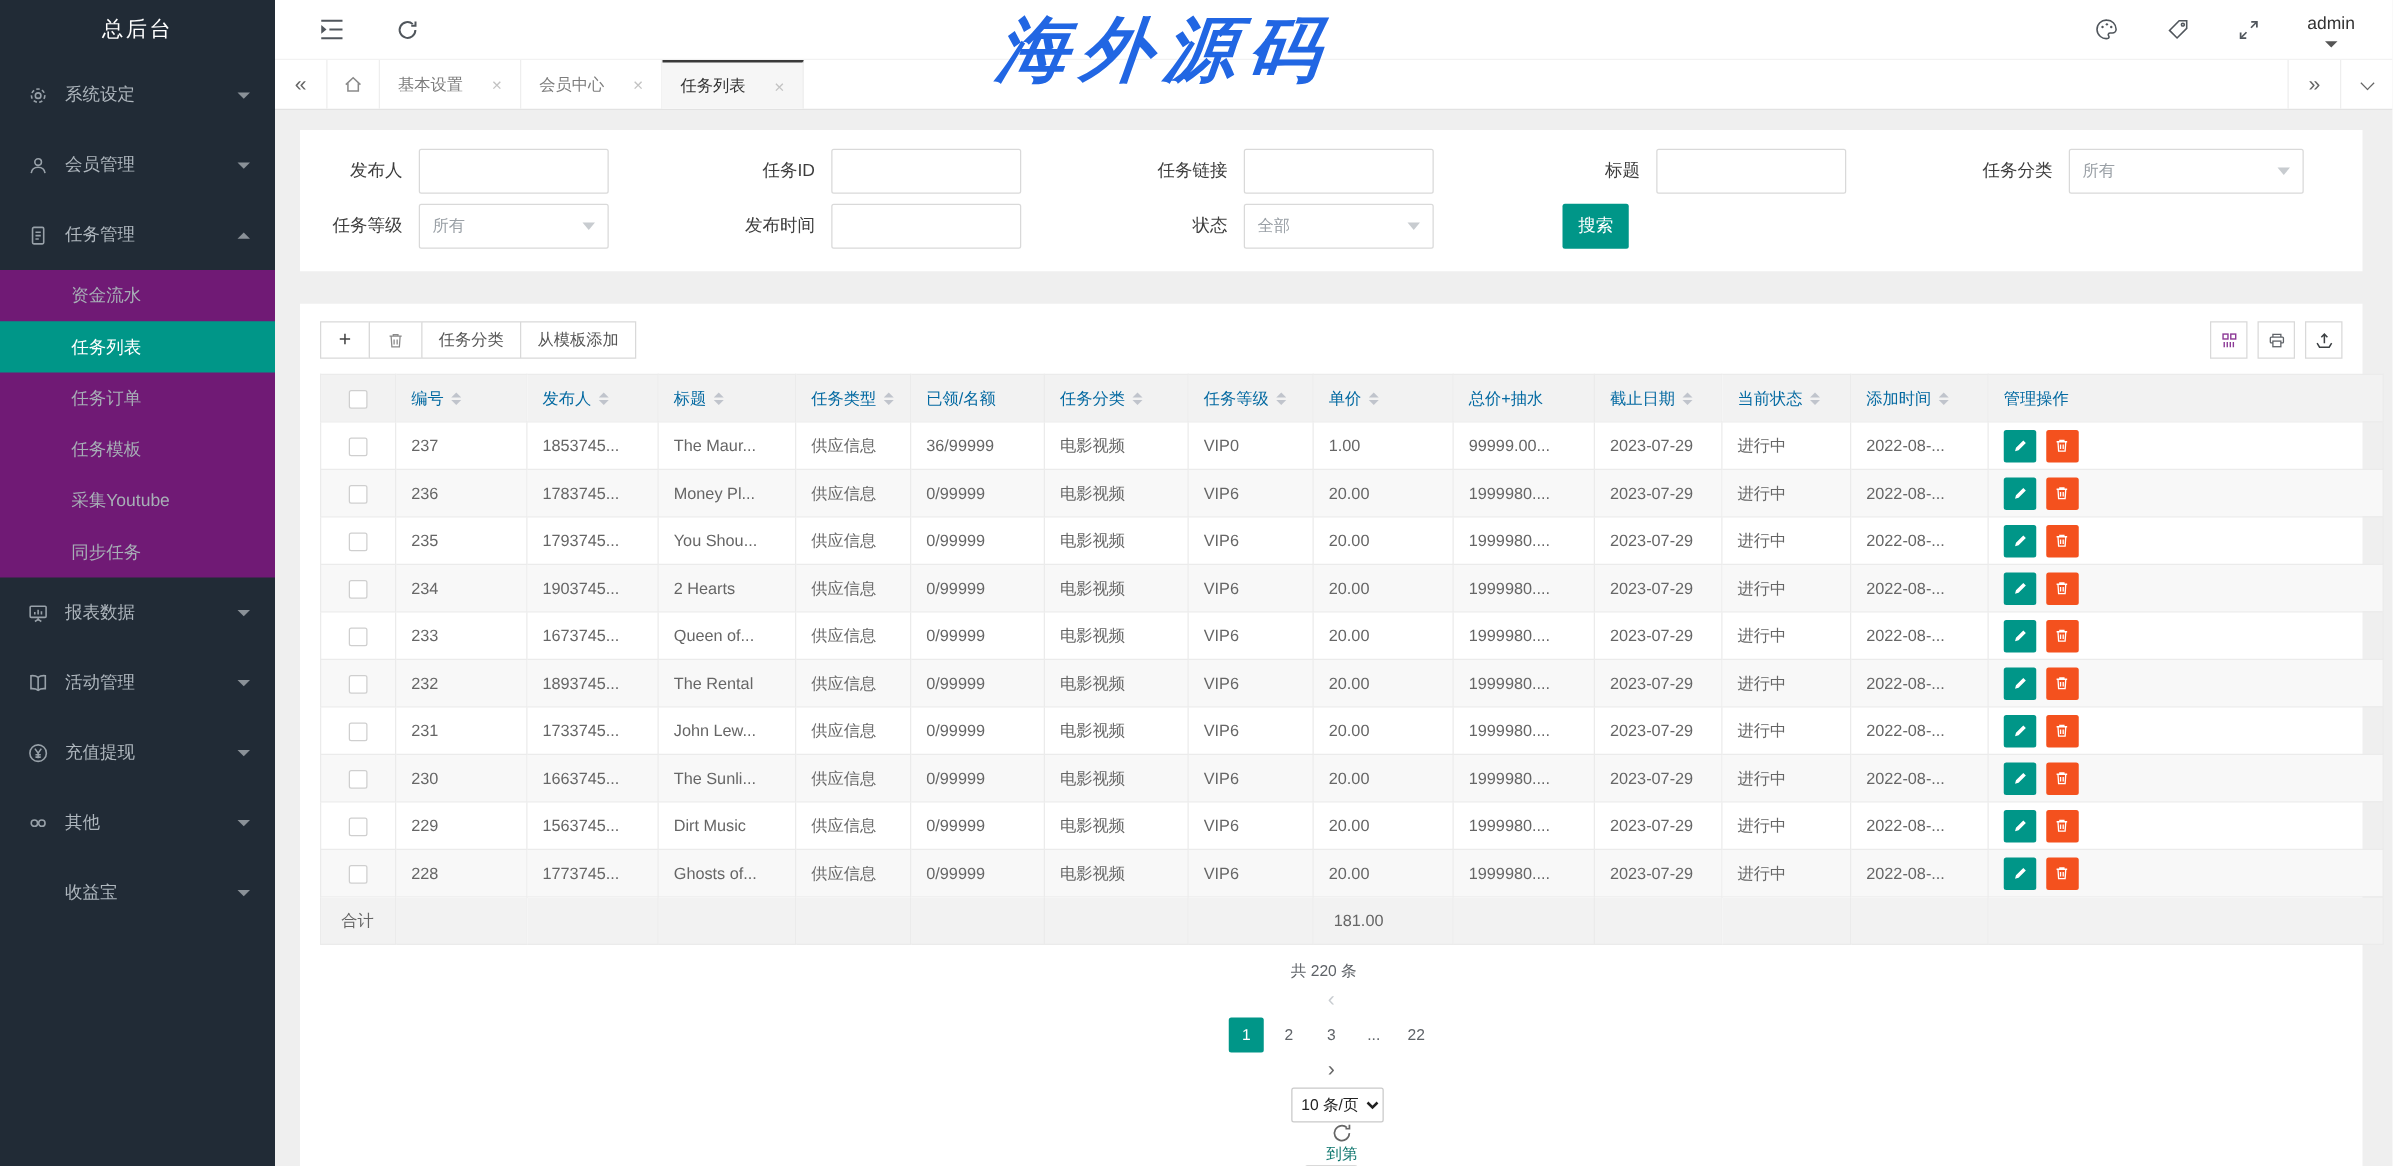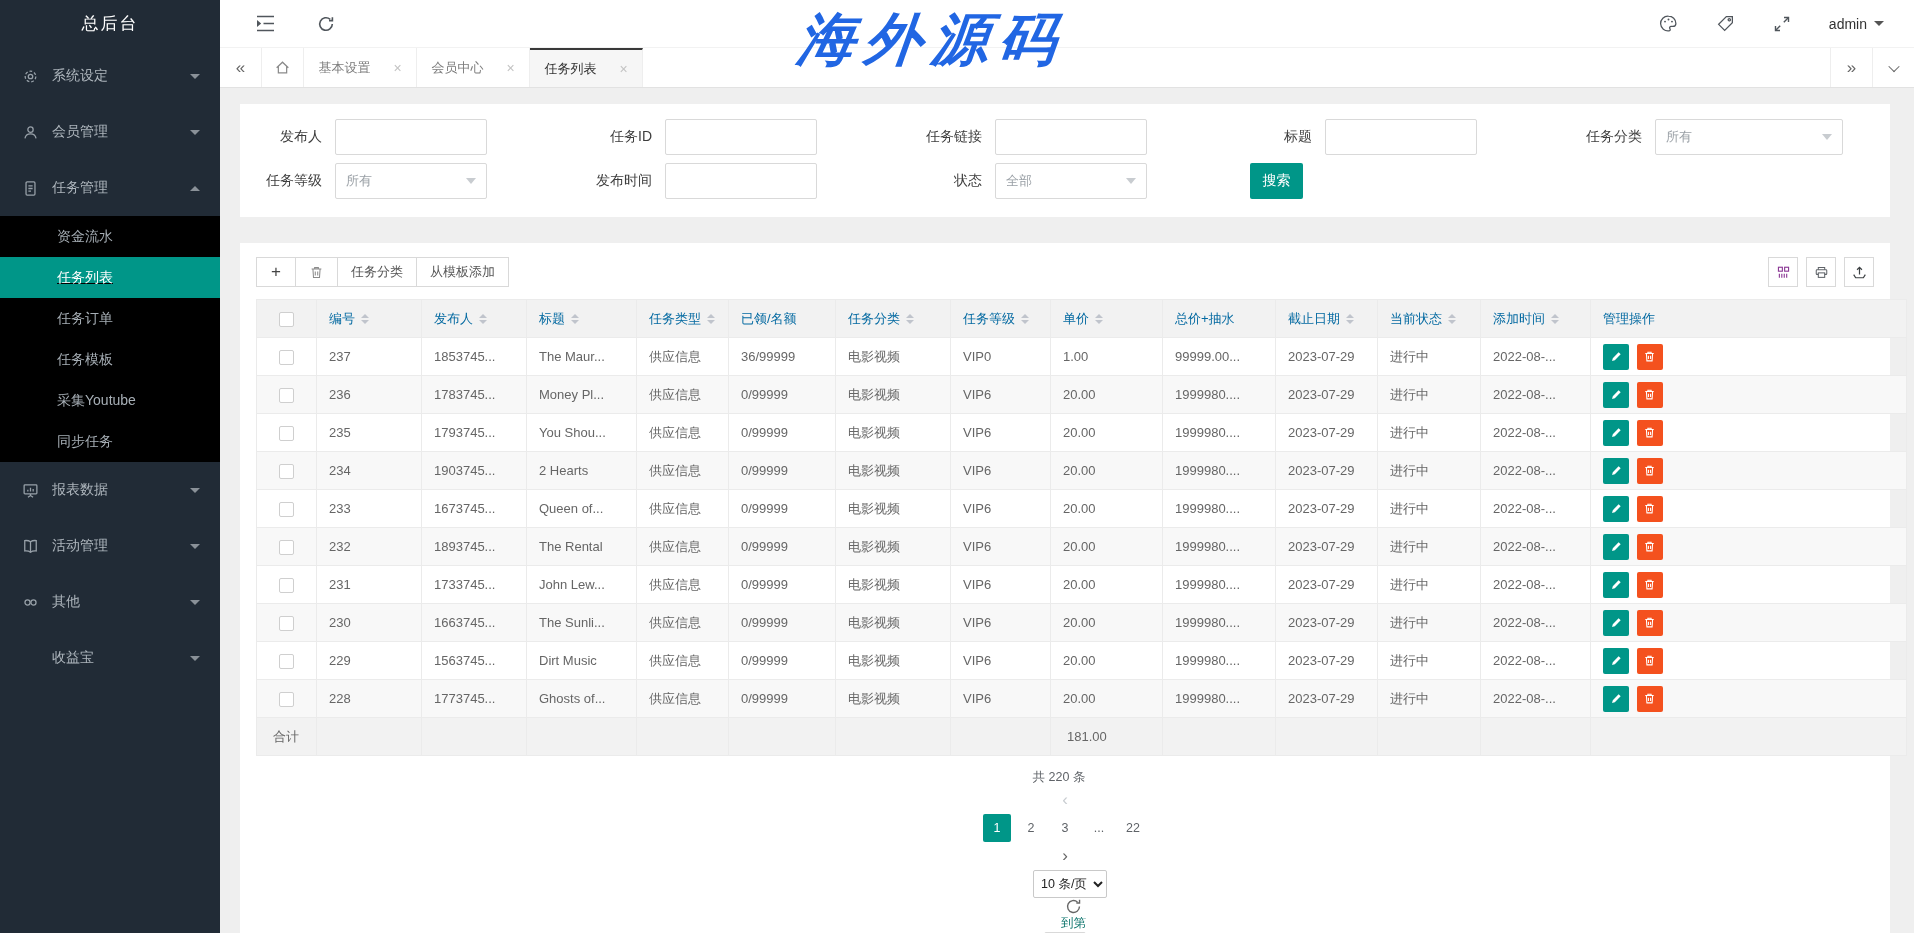--- a/index.html
+++ b/index.html
@@ -8,31 +8,31 @@
 
   
   .sidebar { position:absolute; left:0; top:0; width:220px; height:933px; background:#212b36; z-index:10; }
   .brand { height:48px; line-height:48px; text-align:center; color:#fff; font-size:17px; letter-spacing:2px; }
   .side-item { height:56px; display:flex; align-items:center; padding:0 20px 0 22px; color:#aeb6bd; font-size:14px; cursor:pointer; }
   .side-item .s-icon { width:17px; height:17px; margin-right:13px; display:flex; align-items:center; justify-content:center; flex:none; }
   .side-item .s-icon svg { stroke:#98a1a9; fill:none; stroke-width:1.2; }
   .side-item.noicon { padding-left:52px; }
   .arr { margin-left:auto; width:0; height:0; border-left:5px solid transparent; border-right:5px solid transparent; border-top:5px solid #8a9198; }
   .arr.up { border-top:none; border-bottom:5px solid #8a9198; }
-  .submenu { background:#000000;text-decoration:underline; }
+  .submenu { background:#701a75; }
   .sub-item { height:41px; display:flex; align-items:center; padding-left:57px; color:#a7afb6; font-size:14px; cursor:pointer; }
   .sub-item.active { background:#009688; color:#fff; }
 
   
   .main { margin-left:220px; height:100%; }
   .topbar { height:48px; background:#fff; display:flex; align-items:center; padding:0 30px 0 36px; border-bottom:1px solid #f2f2f2; }
   .tb-icon { margin-right:42px; display:flex; cursor:pointer; }
   .tb-right { margin-left:auto; display:flex; align-items:center; gap:38px; }
   .tb-right .tb-icon { margin:0; }
-  .admin-box { display:flex; align-items:center; gap:7px; font-size:14px; color:#333; cursor:pointer; }
+  .admin-box { display:flex; align-items:center; gap:7px; font-size:14px; color:#333; cursor:pointer;flex-direction:column; }
   .admin-caret { width:0;height:0;border-left:5px solid transparent;border-right:5px solid transparent;border-top:5px solid #555; }
 
   .tabbar { height:40px; background:#fff; border-bottom:1px solid #e2e2e2; display:flex; align-items:stretch; }
   .tab-nav-btn { width:42px; border-right:1px solid #eee; display:flex; align-items:center; justify-content:center; color:#666; font-size:17px; cursor:pointer; }
   .tab { width:113px; border-right:1px solid #eee; display:flex; align-items:center; justify-content:center; gap:23px; font-size:13px; color:#7d7d7d; cursor:pointer; }
   .tab.active { background:#f6f6f6; border-top:2px solid #393939; color:#333; }
   .tab-close { color:#c3c3c3; font-size:14px; }
   .tabbar-right { margin-left:auto; display:flex; }
   .tabbar-right .tab-nav-btn { border-right:none; border-left:1px solid #eee; }
   .chev { width:8px; height:8px; border-right:1.6px solid #666; border-bottom:1.6px solid #666; transform:rotate(45deg) translate(-1px,-1px); }
@@ -169,20 +169,30 @@
     <span class="s-icon">
       <svg width="17" height="17" viewBox="0 0 16 16">
           <path d="M8 3.6C6.6 2.5 4.8 2.2 2.6 2.4v9.8c2.2-.2 4 .1 5.4 1.2 1.4-1.1 3.2-1.4 5.4-1.2V2.4C11.2 2.2 9.4 2.5 8 3.6z"></path>
           <path d="M8 3.6v9.8"></path>
         </svg>
     </span>
     <span>活动管理</span>
     <i class="arr"></i>
   </div>
 
+  <div class="side-item">
+    <span class="s-icon">
+      <svg width="17" height="17" viewBox="0 0 16 16">
+          <circle cx="8" cy="8" r="6.2"></circle>
+          <path d="M5.6 4.6L8 8l2.4-3.4M8 8v3.8M6 9.2h4M6 11h4"></path>
+        </svg>
+    </span>
+    <span>充值提现</span>
+    <i class="arr"></i>
+  </div>
 
   <div class="side-item">
     <span class="s-icon">
       <svg width="17" height="17" viewBox="0 0 16 16">
           <circle cx="5.2" cy="8" r="2.4"></circle>
           <circle cx="10.8" cy="8" r="2.4"></circle>
         </svg>
     </span>
     <span>其他</span>
     <i class="arr"></i>

